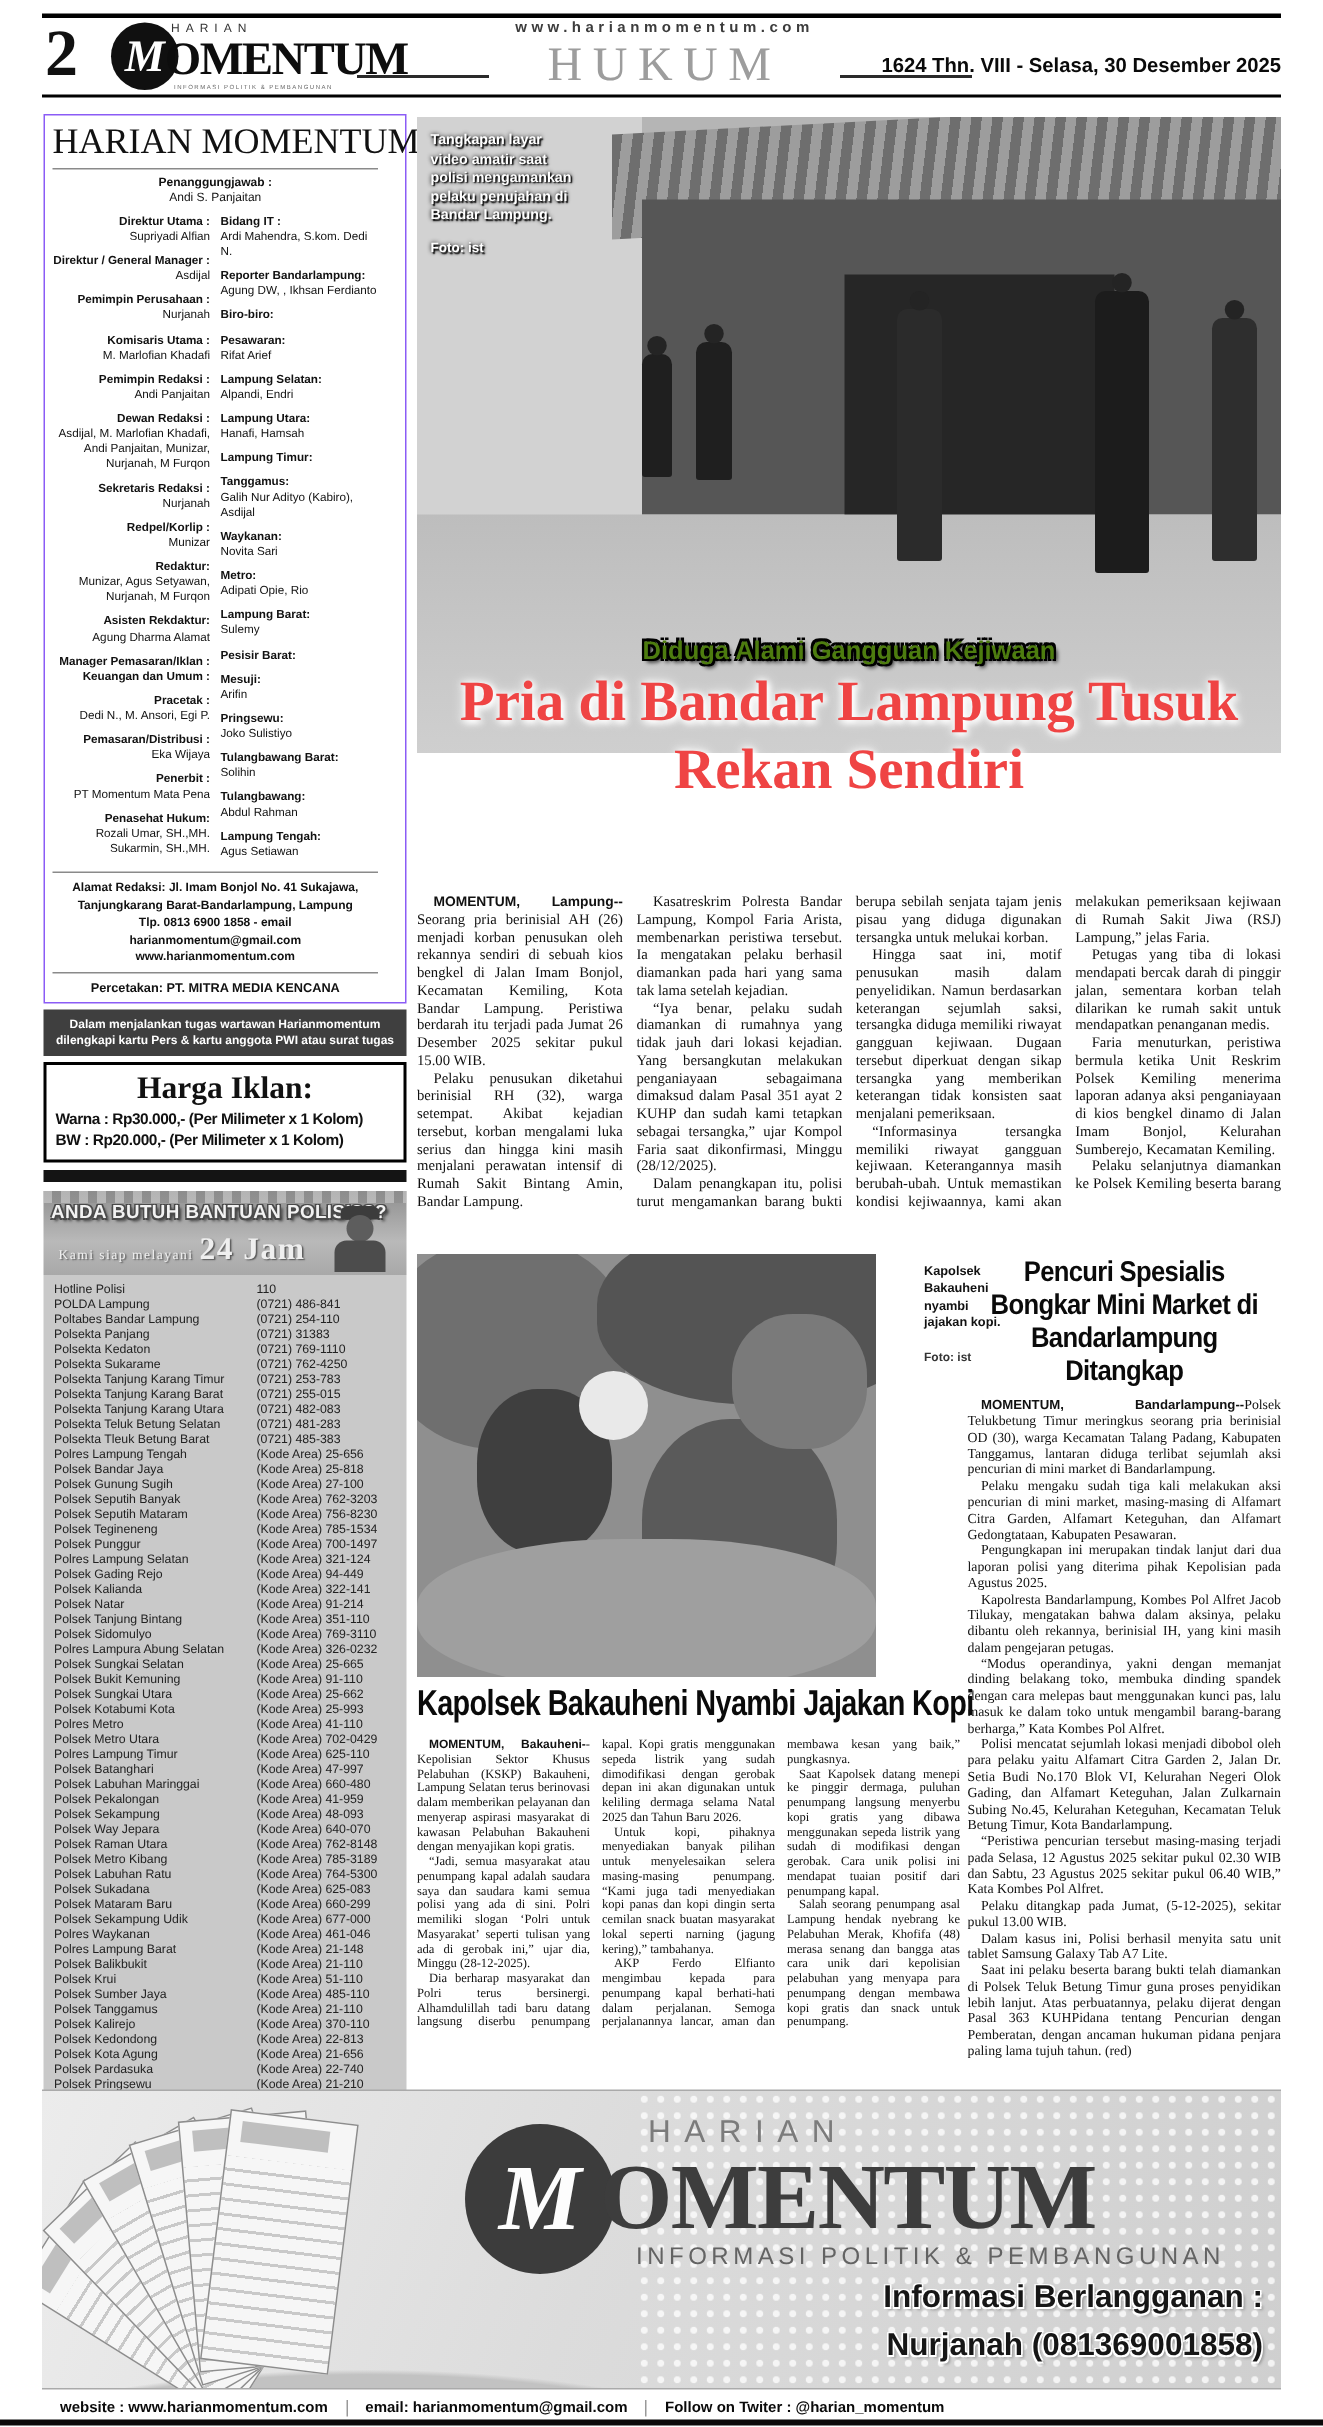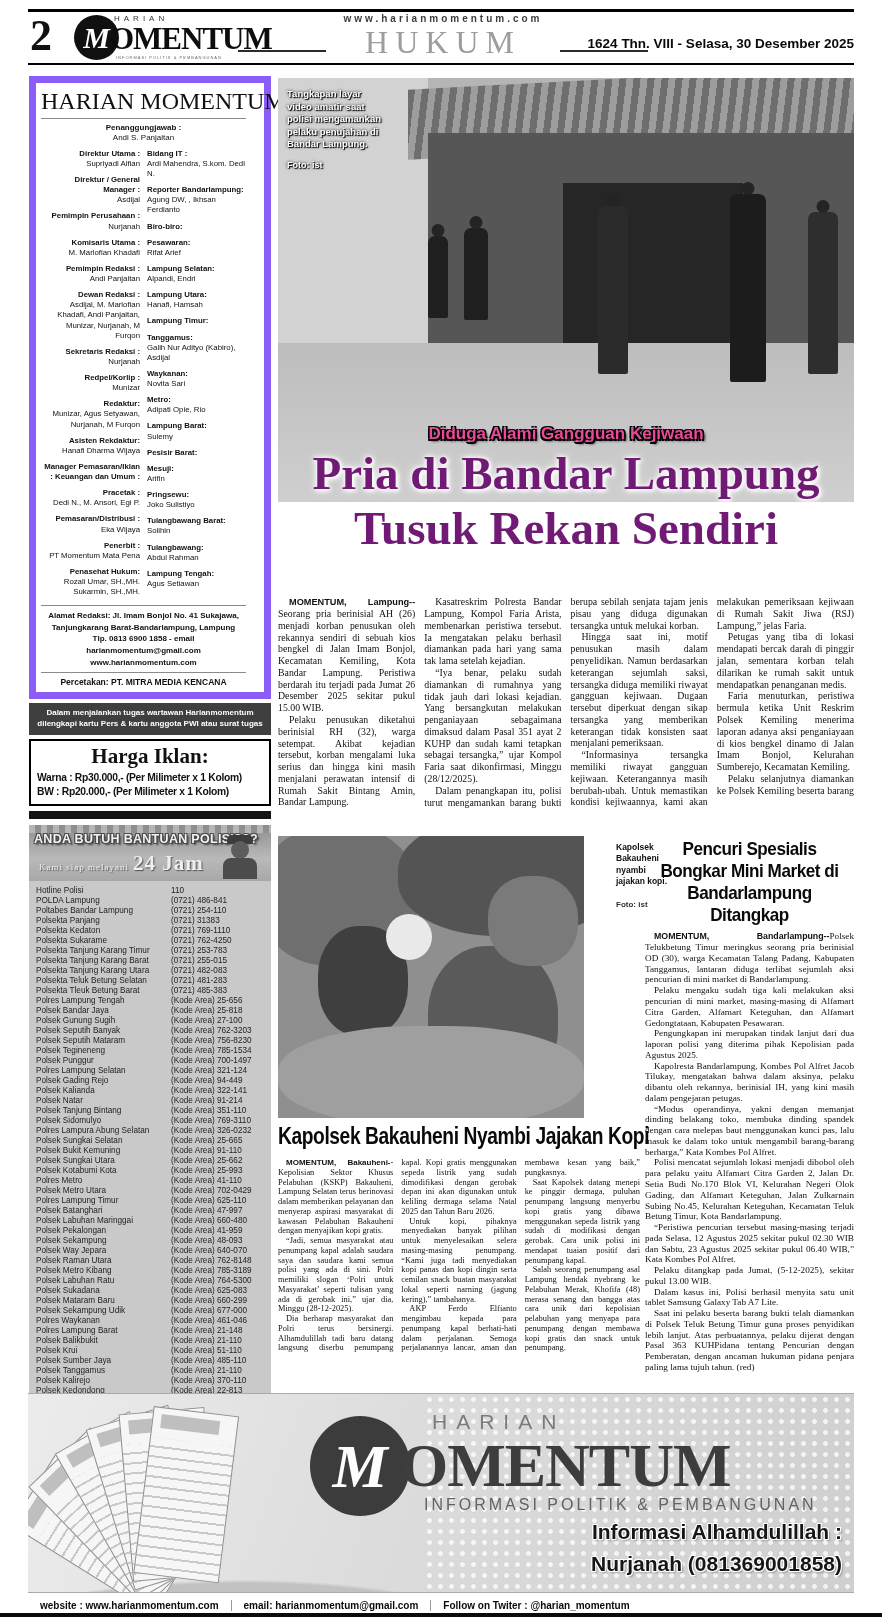--- a/index.html
+++ b/index.html
@@ -21,21 +21,21 @@
   .logo-tagline { position:absolute; left:42px; top:41px; font-family:"Liberation Sans",sans-serif; font-size:4px; letter-spacing:1px; color:#666; }
   .site-url { position:absolute; left:300px; width:230px; top:1px; text-align:center; font-family:"Liberation Sans",sans-serif; font-weight:bold; font-size:10px; letter-spacing:3px; color:#3c3c3c; }
   .section-title { position:absolute; left:300px; width:230px; top:12px; text-align:center; font-family:"Liberation Serif",serif; font-size:32px; letter-spacing:7px; color:#9d9d9d; }
   .dash { position:absolute; top:38px; height:2px; background:#2a2a2a; }
   .dash-left { left:210px; width:88px; }
   .dash-right { left:532px; width:88px; }
   .edition { position:absolute; right:0; top:24px; font-family:"Liberation Sans",sans-serif; font-weight:bold; font-size:13.5px; color:#0a0a0a; }
 
   
   .sidebar { position:absolute; left:29px; top:76px; width:242px; }
-  .masthead-box { border:7px solid #8b5cf6; padding:5px 18px 4px 5px; }
+  .masthead-box { border:1px solid #8b5cf6; padding:5px 18px 4px 5px; }
   .mast-title { font-family:"Liberation Serif",serif; font-size:24px; text-align:center; letter-spacing:0px; border-bottom:1px solid #8a8a8a; padding-bottom:3px; margin-bottom:4px; white-space:nowrap; }
   .mast-top-entry { text-align:center; font-family:"Liberation Sans",sans-serif; font-size:8px; line-height:1.3; margin-bottom:5px; }
   .mast-cols { display:flex; gap:7px; font-family:"Liberation Sans",sans-serif; }
   .m-col { width:50%; }
   .m-col-left { text-align:right; }
   .m-col-right { text-align:left; }
   .m-entry { margin-bottom:6px; font-size:7.8px; line-height:1.3; }
   .m-label { font-weight:bold; }
   .mast-address { border-top:1px solid #8a8a8a; margin-top:2px; padding-top:4px; text-align:center; font-family:"Liberation Sans",sans-serif; font-weight:bold; font-size:8px; line-height:1.45; }
   .mast-print { border-top:1px solid #8a8a8a; margin-top:4px; padding:4px 0 1px 0; text-align:center; font-family:"Liberation Sans",sans-serif; font-weight:bold; font-size:8.5px; }
@@ -66,22 +66,22 @@
   .photo1 .wall { position:absolute; left:0; top:0; width:150px; height:270px; background:#d2d2d2; }
   .photo1 .roof { position:absolute; left:130px; top:0; right:0; height:70px; background:repeating-linear-gradient(97deg,#6e6e6e 0 7px,#9d9d9d 7px 14px); transform:skewY(-3deg); }
   .photo1 .building { position:absolute; left:150px; top:55px; right:0; height:210px; background:#565656; }
   .photo1 .doorway { position:absolute; left:285px; top:105px; width:180px; height:165px; background:#262626; }
   .photo1 .ground { position:absolute; left:0; top:265px; right:0; bottom:0; background:linear-gradient(180deg,#bdbdbd,#cfcfcf); }
   .figure { position:absolute; background:#1f1f1f; border-radius:7px 7px 2px 2px; }
   .figure::before { content:""; position:absolute; left:50%; top:-12px; transform:translateX(-50%); width:13px; height:13px; border-radius:50%; background:#242424; }
   .photo-caption { position:absolute; left:9px; top:10px; width:95px; font-family:"Liberation Sans",sans-serif; font-weight:bold; font-size:9.5px; line-height:1.32; color:#fff; text-shadow:1px 1px 1px #000,0 0 3px #000; }
   .photo-credit { margin-top:9px; font-size:9px; }
   .head-block { position:absolute; left:278px; top:424px; width:576px; text-align:center; }
-  .kicker { font-family:"Liberation Sans",sans-serif; font-weight:bold; font-size:17px; color:#ec4899; text-shadow:-1.5px -1.5px 0 #000,1.5px -1.5px 0 #000,-1.5px 1.5px 0 #000,1.5px 1.5px 0 #000,2px 2px 3px #000; margin-bottom:2px; }
-  .headline1 { font-family:"Liberation Serif",serif; font-weight:bold; font-size:47px; line-height:1.18; color:#701a75; text-shadow:0 0 5px #fff,0 0 9px #fff,2px 2px 4px #fff; }
+  .kicker { font-family:"Liberation Sans",sans-serif; font-weight:bold; font-size:17px; color:#4d7c0f; text-shadow:-1.5px -1.5px 0 #000,1.5px -1.5px 0 #000,-1.5px 1.5px 0 #000,1.5px 1.5px 0 #000,2px 2px 3px #000; margin-bottom:2px; }
+  .headline1 { font-family:"Liberation Serif",serif; font-weight:bold; font-size:38px; line-height:1.18; color:#ef4444; text-shadow:0 0 5px #fff,0 0 9px #fff,2px 2px 4px #fff; }
   .body1 { position:absolute; left:278px; top:596px; width:576px; height:220px; column-count:4; column-gap:9px; font-size:9.8px; line-height:1.2; text-align:justify; overflow:hidden; }
   .para { text-indent:11px; }
   .para .lead { font-weight:bold; font-family:"Liberation Sans",sans-serif; font-size:9.2px; }
 
   
   .photo2 { position:absolute; left:278px; top:836px; width:306px; height:282px; background:#8f8f8f; overflow:hidden; }
   .photo2 .blob { position:absolute; border-radius:45%; }
   .photo2-caption { position:absolute; left:592px; top:842px; width:52px; font-family:"Liberation Sans",sans-serif; font-weight:bold; font-size:8.5px; line-height:1.35; color:#111;margin-left:24px; }
   .photo2-credit { margin-top:12px; font-size:8px; color:#333; }
   .headline2 { position:absolute; left:278px; top:1122px; width:460px; font-family:"Liberation Sans",sans-serif; font-weight:bold; font-size:24px; letter-spacing:-0.5px; white-space:nowrap; transform:scaleX(0.80); transform-origin:left top; color:#0a0a0a; }
@@ -189,21 +189,21 @@
               <div>Munizar</div>
             </div>
 
             <div class="m-entry">
               <div class="m-label">Redaktur:</div>
               <div>Munizar, Agus Setyawan, Nurjanah, M Furqon</div>
             </div>
 
             <div class="m-entry">
               <div class="m-label">Asisten Rekdaktur:</div>
-              <div>Hanafi Dharma Wijaya</div>
+              <div>Agung Dharma Alamat</div>
             </div>
 
             <div class="m-entry">
               <div class="m-label">Manager Pemasaran/Iklan : Keuangan dan Umum :</div>
               <div></div>
             </div>
 
             <div class="m-entry">
               <div class="m-label">Pracetak :</div>
               <div>Dedi N., M. Ansori, Egi P.</div>
@@ -746,21 +746,21 @@
       <div class="paper" style="transform:rotate(-30deg);"></div>
       <div class="paper" style="transform:rotate(-17deg);"></div>
       <div class="paper" style="transform:rotate(-5deg);"></div>
       <div class="paper" style="transform:rotate(7deg);"></div>
     </div>
     <div class="ad-logo-circle">M</div>
     <div class="ad-harian">HARIAN</div>
     <div class="ad-rest">OMENTUM</div>
     <div class="ad-tagline">INFORMASI POLITIK &amp; PEMBANGUNAN</div>
     <div class="ad-sub">
-      <div>Informasi Alhamdulillah :</div>
+      <div>Informasi Berlangganan :</div>
       <div>Nurjanah (081369001858)</div>
     </div>
   </div>
 
   <div class="footer">
     <span>website : www.harianmomentum.com</span>
     <span>email: harianmomentum@gmail.com</span>
     <span>Follow on Twiter : @harian_momentum</span>
   </div>
   <div class="rule-bottom"></div>

